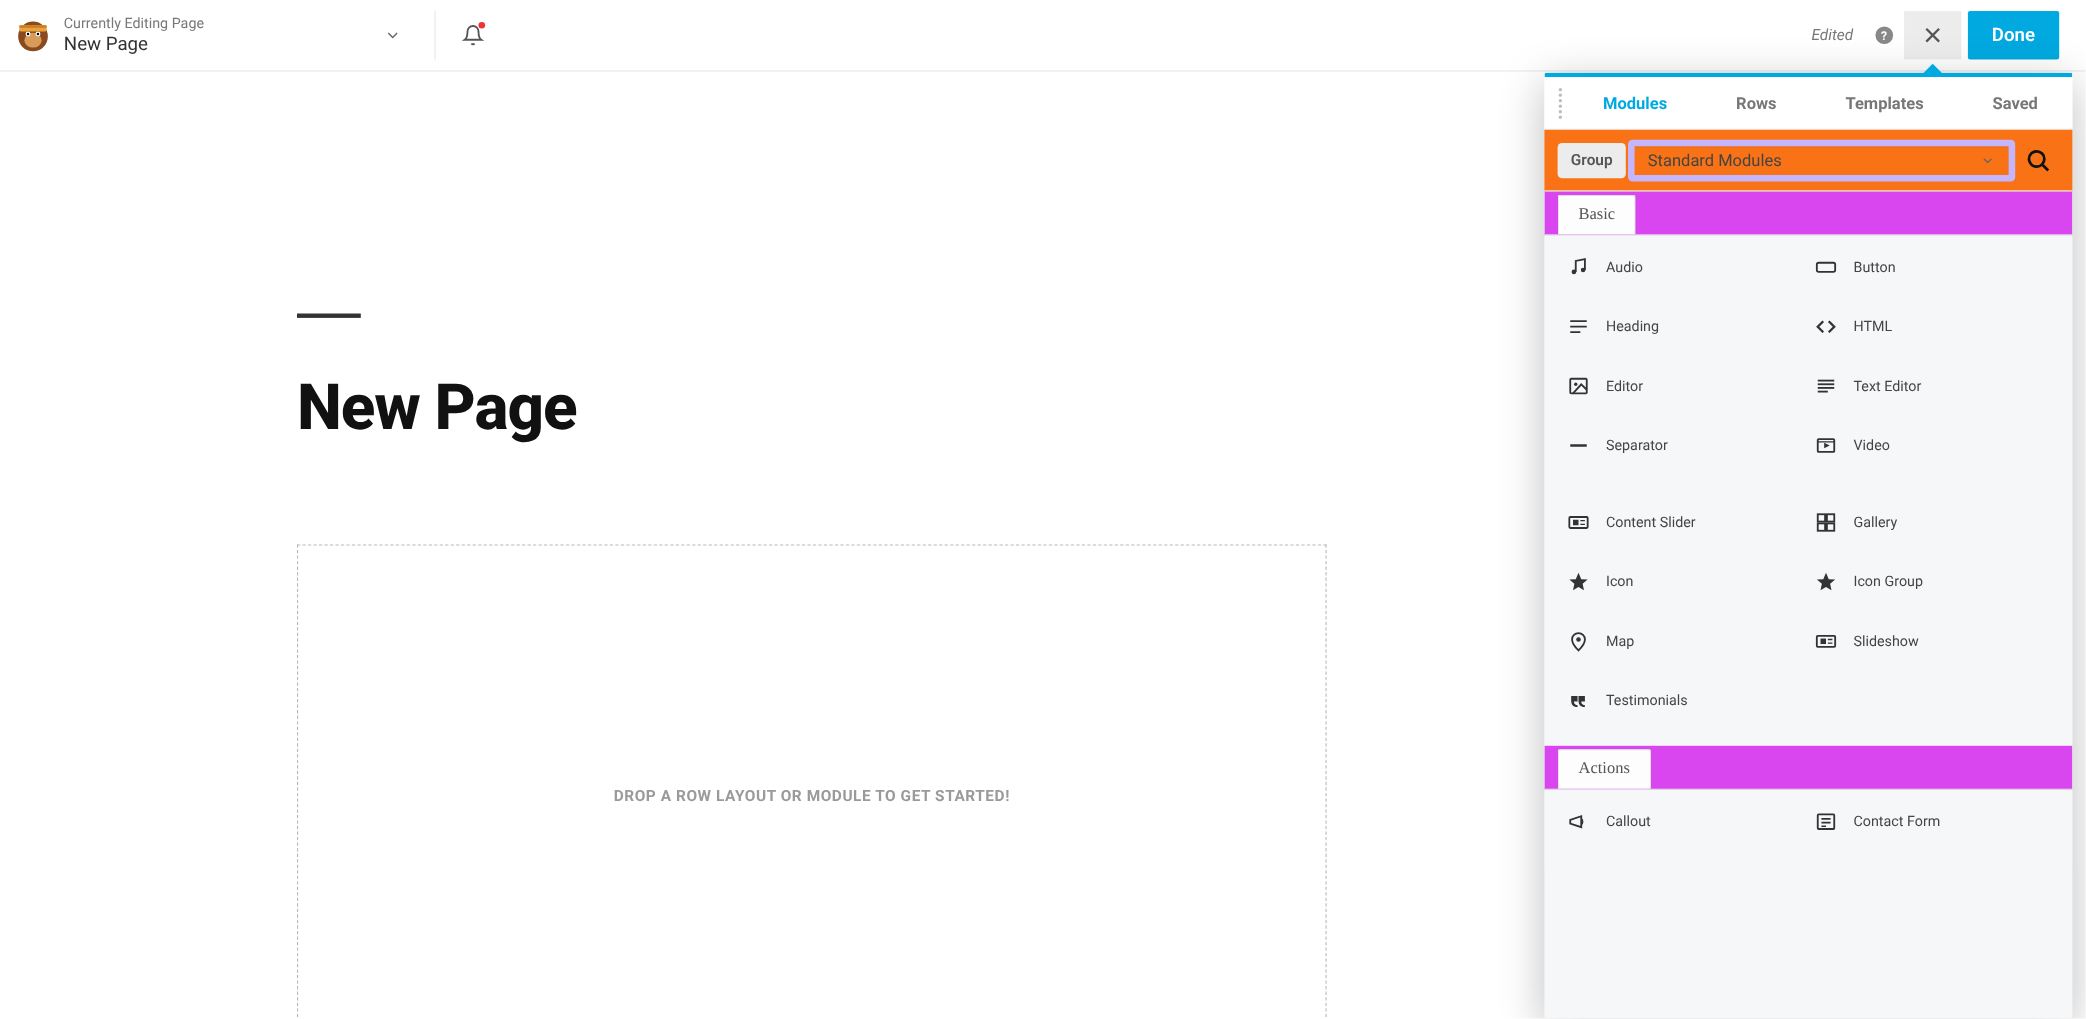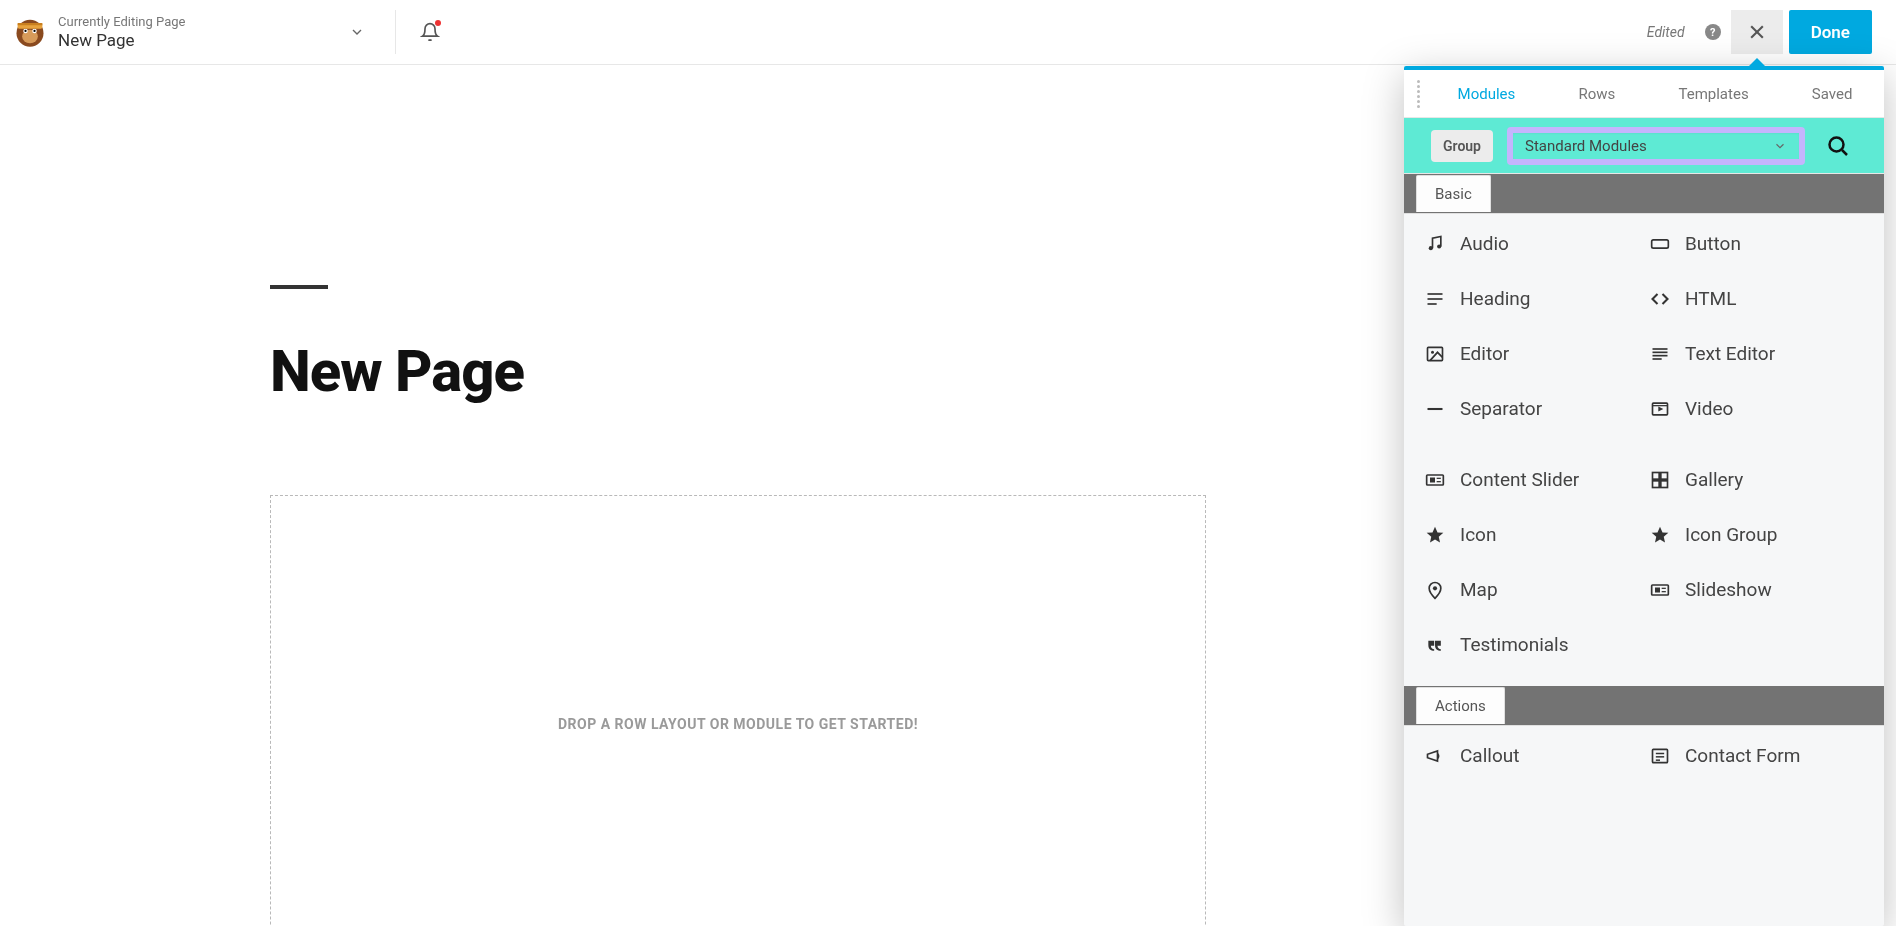--- a/index.html
+++ b/index.html
@@ -37,40 +37,40 @@
 .dropzone { border: 1px dashed #b9b9b9; width: 936px; height: 560px; display:flex; align-items:center; justify-content:center; }
 .dropzone-text { color:#9a9a9a; font-size:14px; font-weight:700; letter-spacing:0.5px; text-align:center; padding-top: 220px; }
 .dropzone { align-items:flex-start; }
 
 
 .panel { position:absolute; top:66px; right:12px; width:480px; bottom:0; background:#f6f7f8; border-top:4px solid #00a9e0; box-shadow: 0 10px 40px rgba(0,0,0,0.25); border-radius:2px; display:flex; flex-direction:column; z-index:20; }
 .panel-tabs { display:flex; align-items:center; height:48px; background:#fff; border-bottom:1px solid #e7e7e7; }
 .drag-handle { width:22px; display:flex; flex-direction:column; align-items:center; justify-content:center; gap:2px; height:100%; cursor:grab; padding-left:6px; }
 .drag-handle span { width:3px; height:3px; background:#bbb; border-radius:50%; display:block; }
 .tabs { display:flex; flex:1; justify-content:space-around; }
-.tab { font-size:15px; font-weight:400; color:#777; padding: 14px 12px; cursor:pointer; }
+.tab { font-size:15px; font-weight:700; color:#777; padding: 14px 12px; cursor:pointer; }
 .tab.active { color:#00a9e0; }
 
-.panel-filter { display:flex; align-items:center; height:56px; background:#5eead4; border-bottom:1px solid #e7e7e7; padding:0 27px; gap:14px; }
+.panel-filter { display:flex; align-items:center; height:56px; background:#f97316; border-bottom:1px solid #e7e7e7; padding:0 12px; gap:2px; }
 .group-chip { background:#ececec; color:#555; font-weight:600; font-size:14px; padding:8px 12px; border-radius:4px; }
 .select-wrap { flex:1; display:flex; align-items:center; justify-content:space-between; border:6px solid #c4b5fd; border-radius:4px; height:38px; padding:0 12px; cursor:pointer; font-size:15px; color:#444; box-shadow:0 1px 2px rgba(0,0,0,0.04) inset; }
 .select-wrap svg { width:14px; height:14px; color:#666; }
 .search-btn { width:38px; height:38px; display:flex; align-items:center; justify-content:center; cursor:pointer; }
 .search-btn svg { width:24px; height:24px; color:#111; stroke:#111; }
 
 .panel-body { flex:1; overflow-y:auto; position:relative; }
 .panel-body::-webkit-scrollbar { width:10px; }
 .panel-body::-webkit-scrollbar-thumb { background:#bdbdbd; border-radius:5px; }
 .panel-body-inner { padding-bottom: 40px; }
 
-.section-header-row { background:#737373; height:40px; display:flex; align-items:flex-start; border-bottom:1px solid #e0e0e0; }
+.section-header-row { background:#d946ef; height:40px; display:flex; align-items:center; border-bottom:1px solid #e0e0e0;font-family:Liberation Serif, serif; }
 .section-tab { background:#fdfdfd; color:#555; font-size:15px; padding:9px 18px; border:1px solid #e0e0e0; border-bottom:none; margin-left:12px; border-radius:2px 2px 0 0; position:relative; top:1px; }
 
 .module-grid { display:grid; grid-template-columns: 1fr 1fr; padding: 18px 20px 30px 20px; row-gap: 32px; column-gap: 10px; background:#f6f7f8; }
-.module-item { display:flex; align-items:center; gap:14px; cursor:grab; color:#444; font-size:19px; }
+.module-item { display:flex; align-items:center; gap:14px; cursor:grab; color:#444; font-size:13px; }
 .module-item .mi-icon { width:22px; height:22px; display:flex; align-items:center; justify-content:center; color:#333; }
 .module-item .mi-icon svg { width:20px; height:20px; }
 
 </style>
 </head>
 <body>
 
 <div class="topbar">
   <div class="topbar-left">
     <div class="logo">

